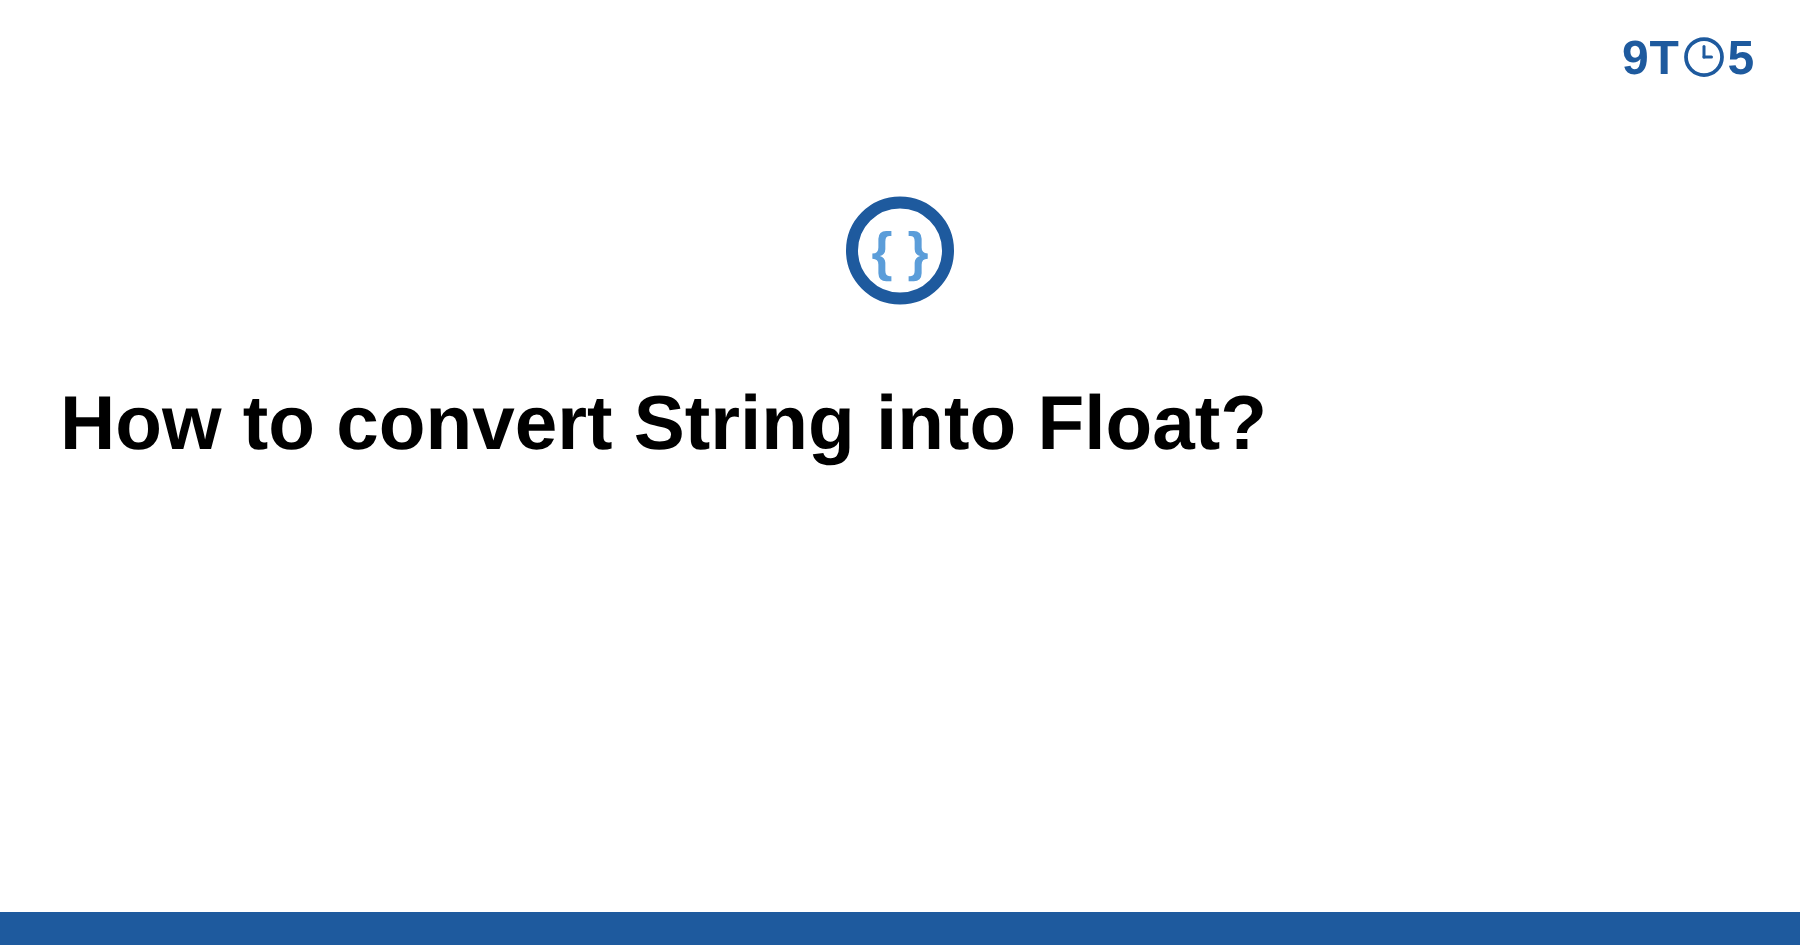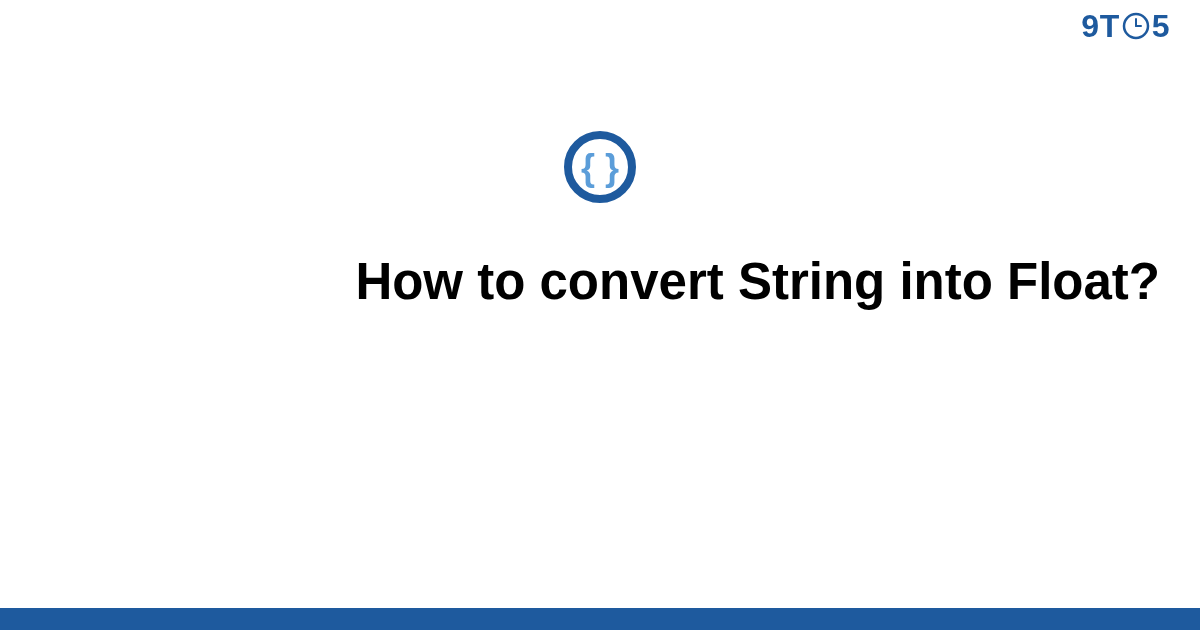--- a/index.html
+++ b/index.html
@@ -10,21 +10,21 @@
     body {
       width: 1200px;
       height: 630px;
       font-family: -apple-system, BlinkMacSystemFont, "Segoe UI", Helvetica, Arial, sans-serif;
       background: #ffffff;
       position: relative;
       overflow: hidden;
     }
     .logo {
       position: absolute;
-      top: 8px;
+      top: 20px;
       right: 30px;
       font-size: 32px;
       font-weight: 500;
       color: #1e5a9e;
       letter-spacing: 0.5px;
       display: flex;
       align-items: center;
     }
     .logo-9t {
       color: #1e5a9e;
@@ -54,21 +54,21 @@
       left: 50%;
       transform: translateX(-50%);
       width: 74px;
       height: 74px;
     }
     .title {
       position: absolute;
       top: 252px;
       left: 0;
       right: 0;
-      text-align: right;
+      text-align: left;
       font-size: 51px;
       font-weight: 700;
       color: #000000;
       padding: 0 40px;
     }
     .bottom-bar {
       position: absolute;
       bottom: 0;
       left: 0;
       right: 0;

